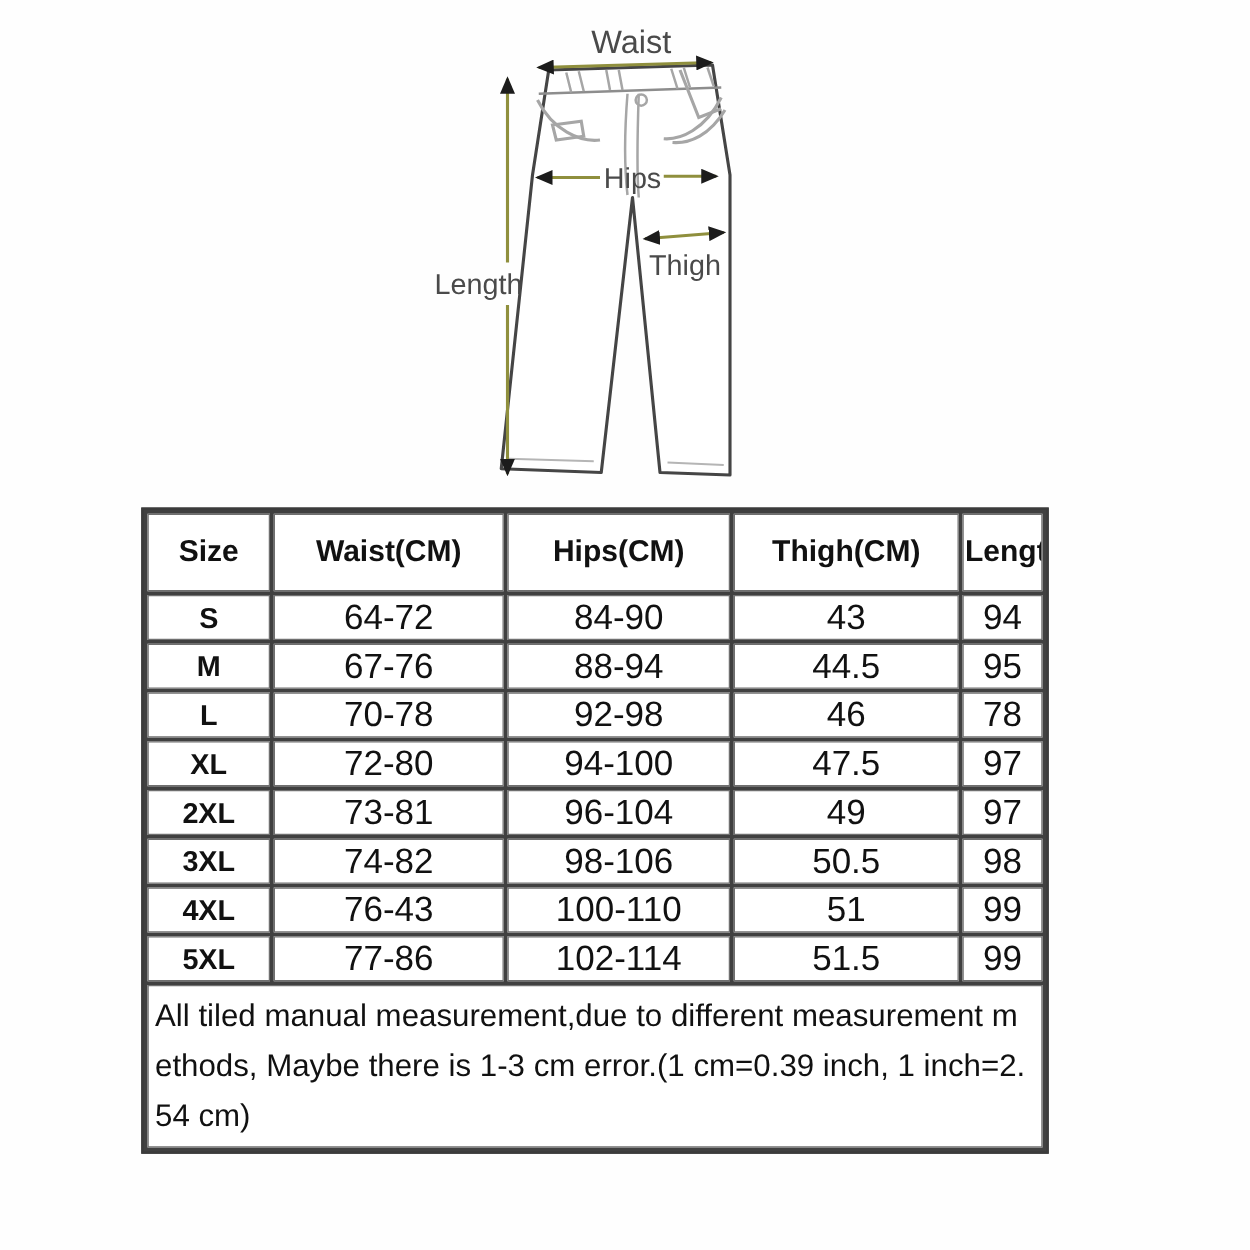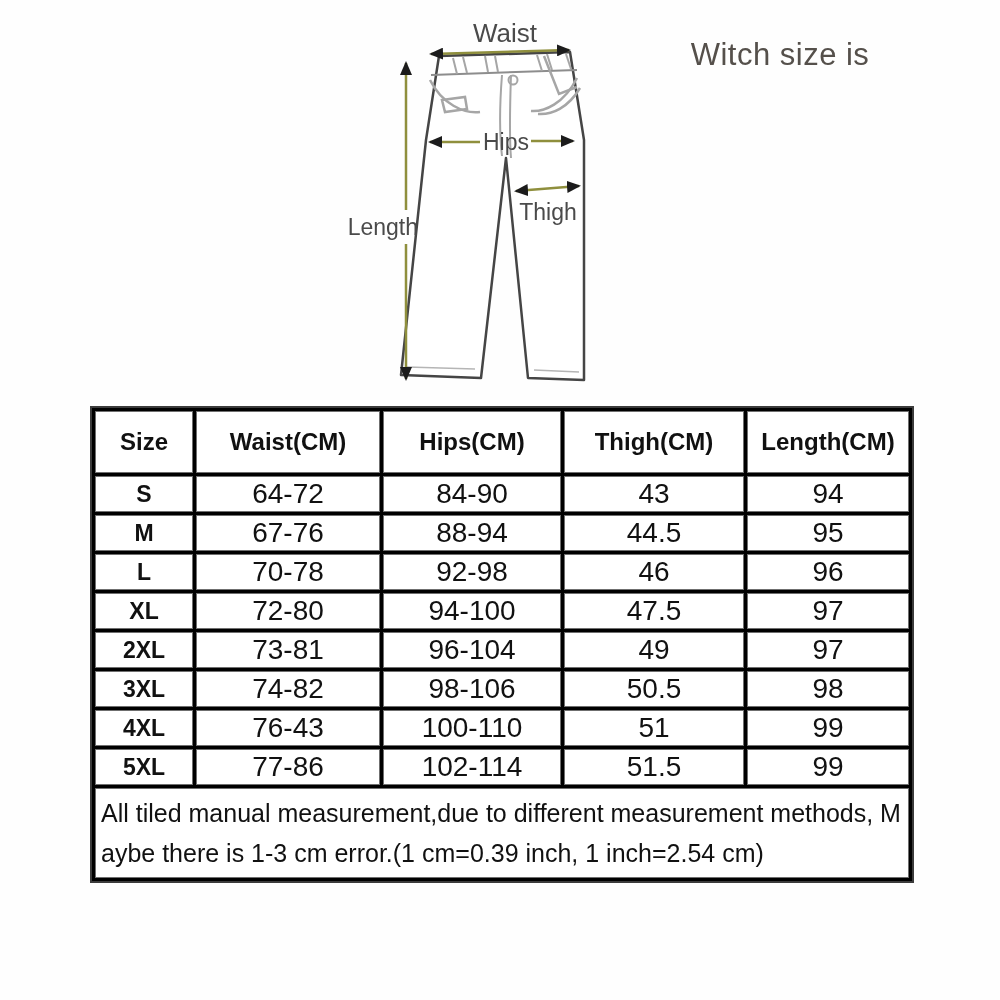--- a/index.html
+++ b/index.html
@@ -36,27 +36,27 @@
     font-size: 31px;
     line-height: 41px;
     color: #55504b;
     letter-spacing: 0.5px;
   }
   .title .hl { color: #ea4560; }
 
   
   .size-table {
     position: absolute;
-    left: 90px;
+    left: 113px;
     top: 406px;
-    width: 824px;
+    width: 726px;
     border: 2px solid #3b3b3b;
     border-collapse: separate;
     border-spacing: 3px;
-    background: #000000;
+    background: #404040;
     table-layout: fixed;
     color: #111111;
   }
   .size-table th, .size-table td {
     border: 1px solid #6f6f6f;
     background: #ffffff;
     text-align: center;
     vertical-align: middle;
     overflow: hidden;
     white-space: nowrap;
@@ -135,21 +135,20 @@
       <g fill="#4a4a4a" font-family="Liberation Sans, sans-serif">
         <text x="175" y="34" font-size="26" text-anchor="middle">Waist</text>
         <text x="176" y="142" font-size="23" text-anchor="middle">Hips</text>
         <text x="218" y="212" font-size="23" text-anchor="middle">Thigh</text>
         <text x="88" y="227" font-size="23" text-anchor="end">Length</text>
       </g>
     </svg>
   </div>
 
   <div class="title">
-    <div><span>Witch size is</span></div>
   </div>
 
   <table class="size-table">
     <colgroup>
       <col style="width:98px">
         <col style="width:184px">
         <col style="width:178px">
         <col style="width:180px">
         <col>
     </colgroup>
@@ -175,21 +174,21 @@
         <td>67-76</td>
         <td>88-94</td>
         <td>44.5</td>
         <td>95</td>
       </tr>
       <tr>
         <td class="size-col">L</td>
         <td>70-78</td>
         <td>92-98</td>
         <td>46</td>
-        <td>96</td>
+        <td>78</td>
       </tr>
       <tr>
         <td class="size-col">XL</td>
         <td>72-80</td>
         <td>94-100</td>
         <td>47.5</td>
         <td>97</td>
       </tr>
       <tr>
         <td class="size-col">2XL</td>

